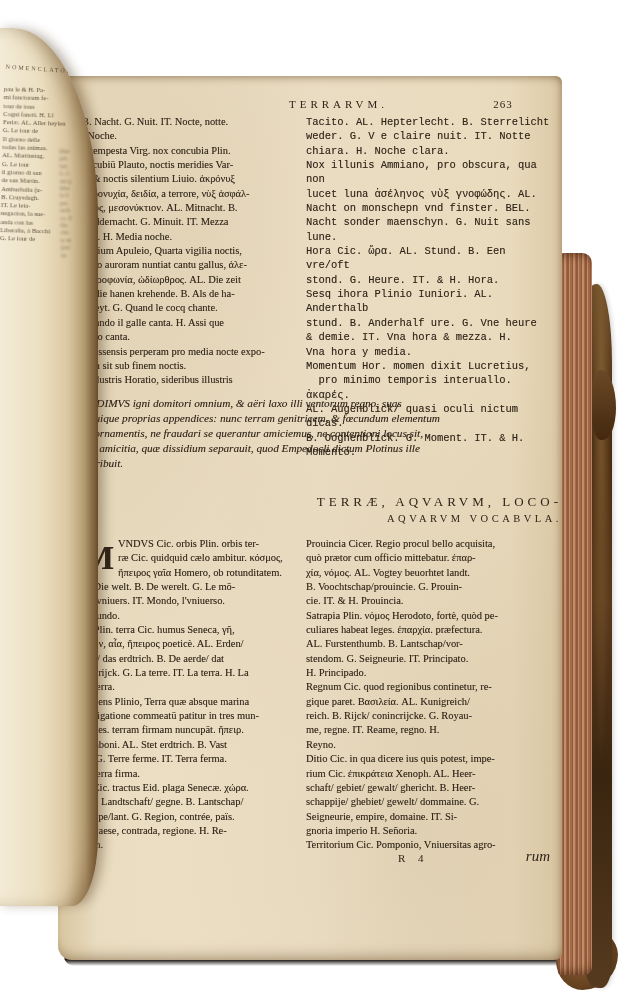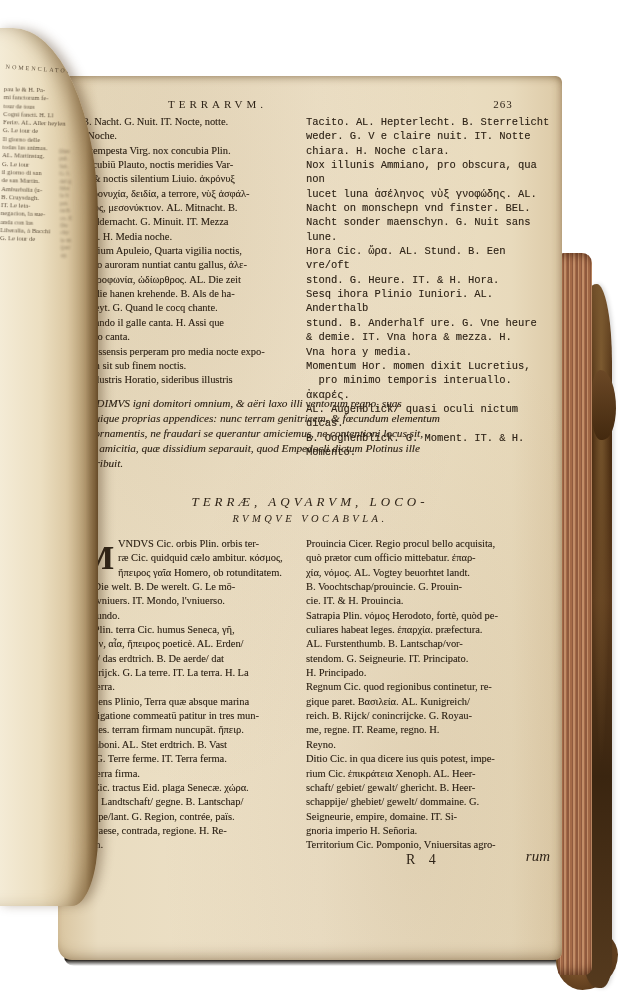--- a/index.html
+++ b/index.html
@@ -52,48 +52,48 @@
     border-radius:10px 6px 8px 14px;
     box-shadow:
       inset 0 7px 9px -6px rgba(95,65,30,.55),
       inset 0 -12px 14px -10px rgba(95,65,30,.5),
       inset -8px 0 10px -7px rgba(95,65,30,.4);
     overflow:hidden;
     color:#2f2418;
   }
   .page *{position:absolute;}
 
-  .running-head{top:22px;left:110px;width:220px;text-align:left;font-variant:small-caps;
+  .running-head{top:22px;left:110px;width:220px;text-align:right;font-variant:small-caps;
     font-size:11px;letter-spacing:4px;}
   .page-number{top:22px;left:420px;width:50px;text-align:center;font-size:11px;letter-spacing:1px;}
 
   .textcol{
     font-size:10.4px;line-height:14.35px;white-space:pre-wrap;
     text-shadow:.25px .25px 0 rgba(47,36,24,.35);
   }
   .col-left-top{left:24px;top:39px;width:224px;}
   .col-right-top{left:248px;top:39px;width:246px;font-family:Liberation Mono, monospace;}
 
   .mid-par{left:16px;top:320px;width:480px;font-style:italic;font-size:11.2px;line-height:15px;
     white-space:pre-wrap;text-shadow:.25px .25px 0 rgba(47,36,24,.35);}
   .dropcap-d{float:left;position:static !important;font-style:normal;font-size:27px;line-height:26px;
     font-weight:bold;margin:0 3px 0 -7px;}
 
-  .section-heading{top:418px;left:0;width:100%;text-align:center;font-style:italic;}
+  .section-heading{top:418px;left:0;width:100%;text-align:right;}
   .sh1{position:static !important;display:block;font-size:13px;letter-spacing:4px;font-variant:small-caps;}
   .sh2{position:static !important;display:block;font-size:10.5px;letter-spacing:3.5px;margin-top:3px;}
 
   .col-left-bottom{left:24px;top:461px;width:224px;}
   .col-right-bottom{left:248px;top:461px;width:248px;}
   .dropcap-m{float:left;position:static !important;font-size:34px;line-height:40px;font-weight:bold;
     margin:1px 4px 0 0;}
   .colinner{position:static !important;}
 
   .signature-row{left:248px;top:776px;width:248px;height:16px;}
-  .sig-mark{left:100px;top:0;font-size:14px;letter-spacing:5px;}
+  .sig-mark{left:92px;top:0;font-size:11px;letter-spacing:5px;}
   .catchword{right:4px;top:-4px;font-style:italic;font-size:15px;}
 
   
   .prev-page{
     position:absolute;left:-6px;top:28px;width:104px;height:878px;z-index:5;
     background:linear-gradient(90deg,#f5edd9 0%,#ecdfc1 45%,#dcc9a4 70%,#bfa67c 88%,#8f734c 97%,#6e5534 100%);
     border-radius:0 85px 26px 0 / 0 190px 70px 0;
     box-shadow:7px 0 12px -2px rgba(70,45,20,.4), inset -16px 0 20px -8px rgba(95,65,30,.55);
     overflow:hidden;color:#3c2d1c;
   }
@@ -167,21 +167,21 @@
 Momento.</div>
 
     <div class="mid-par"><span class="dropcap-d">D</span><span class="colinner">EDIMVS igni domitori omnium, &amp; aëri laxo illi ventorum regno, suas
 cuique proprias appendices: nunc terram genitricem, &amp; fœcundum elementum
 suis ornamentis, ne fraudari se querantur amiciemus, ne contentioni locus sit,
 vniat amicitia, quæ dissidium separauit, quod Empedocli dictum Plotinus ille
 nus tribuit.</span></div>
 
     <div class="section-heading">
       <span class="sh1">TERRÆ, AQVARVM, LOCO-</span>
-      <span class="sh2">RVMQVE VOCABVLA.</span>
+      <span class="sh2">AQVARVM VOCABVLA.</span>
     </div>
 
     <div class="textcol col-left-bottom"><span class="dropcap-m">M</span><span class="colinner">VNDVS Cic. orbis Plin. orbis ter-
 ræ Cic. quidquid cælo ambitur. κόσμος,
 ἤπειρος γαῖα Homero, ob rotunditatem.
 L. Die welt. B. De werelt. G. Le mō-
 e, l'vniuers. IT. Mondo, l'vniuerso.
 . Mundo.
 us Plin. terra Cic. humus Seneca, γῆ,
 χθών, αἶα, ἤπειρος poeticè. AL. Erden/

